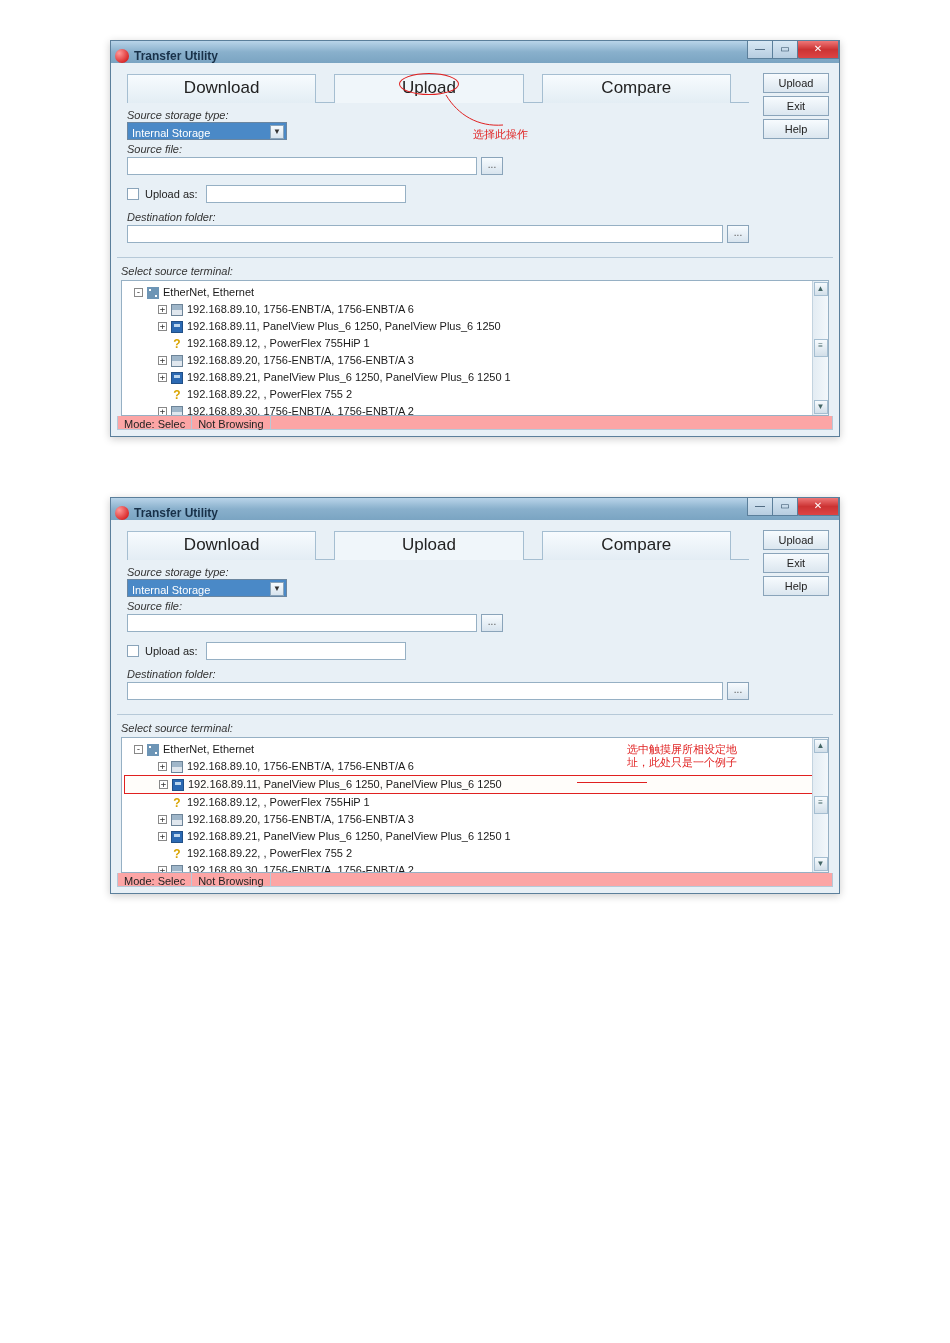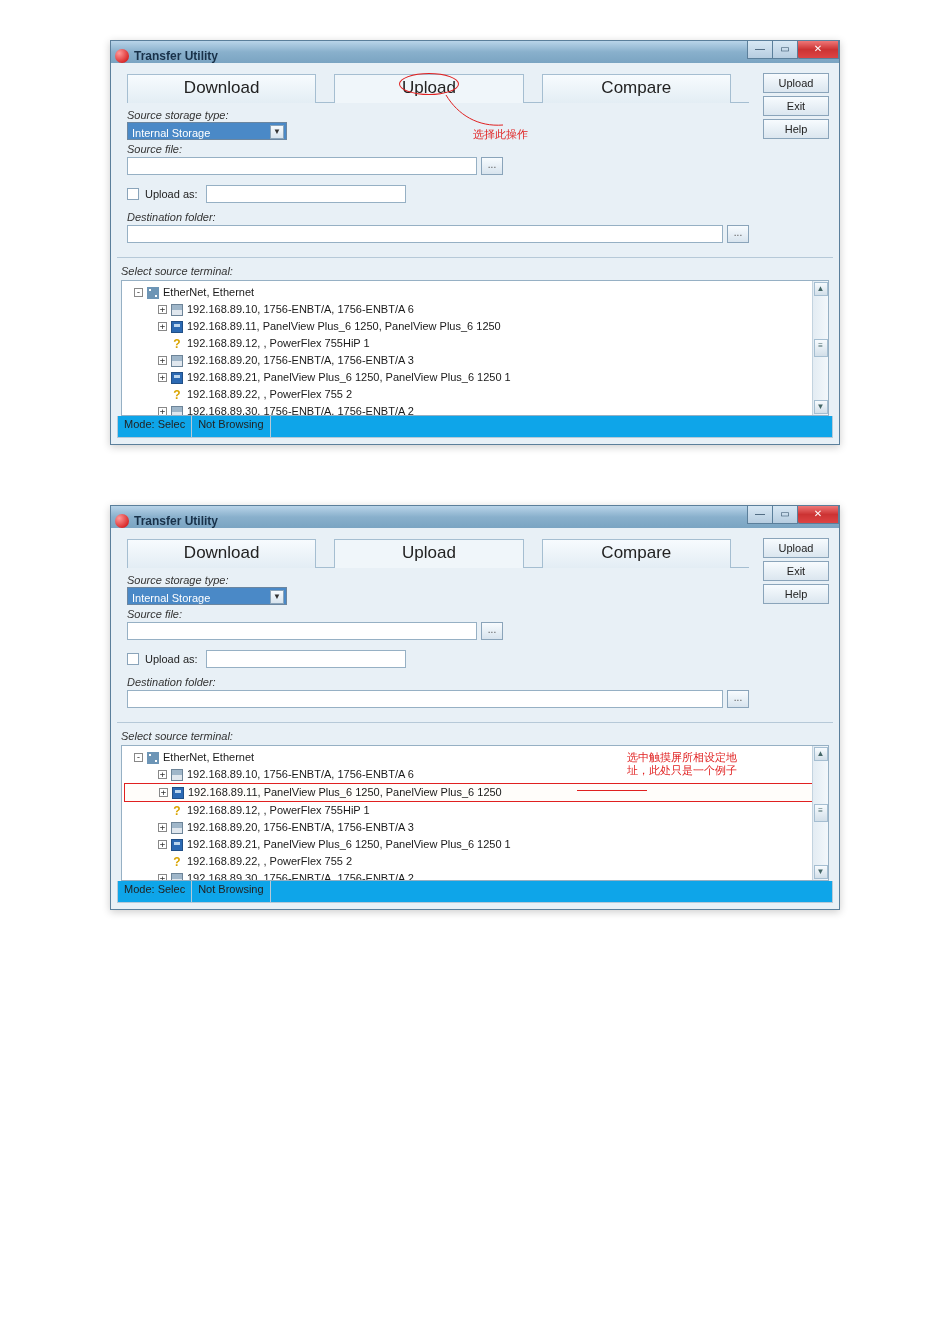--- a/index.html
+++ b/index.html
@@ -266,24 +266,24 @@
   .ic-mod { background: linear-gradient(to bottom,#9fb6c9 0 50%,#e0e7ee 50% 100%); border:1px solid #6d8498; }
   .ic-pv { background: #2b69b3; border:1px solid #204f87; position:relative; }
   .ic-pv::after { content:""; position:absolute; inset:2px 2px 5px 2px; background:#bcd6ee; }
   .ic-q { background: none; color:#d9a400; font-weight:bold; font-size:12px; text-align:center; line-height:12px; }
   .node.hilite {
     border: 1px solid #e02020;
     background: #fffdfa;
   }
   .statusbar {
     display: flex;
-    background: #0ea5e9;
+    background: #fca5a5;
     border: 1px solid #b6c9d8;
     border-top: none;
-    height: 22px;
+    height: 14px;
     font-size: 11px;
     align-items: center;
   }
   .statusbar .cell {
     padding: 0 6px;
     border-right: 1px solid #b6c9d8;
     height: 100%;
     line-height: 17px;
   }
   .annot-red-2 {

